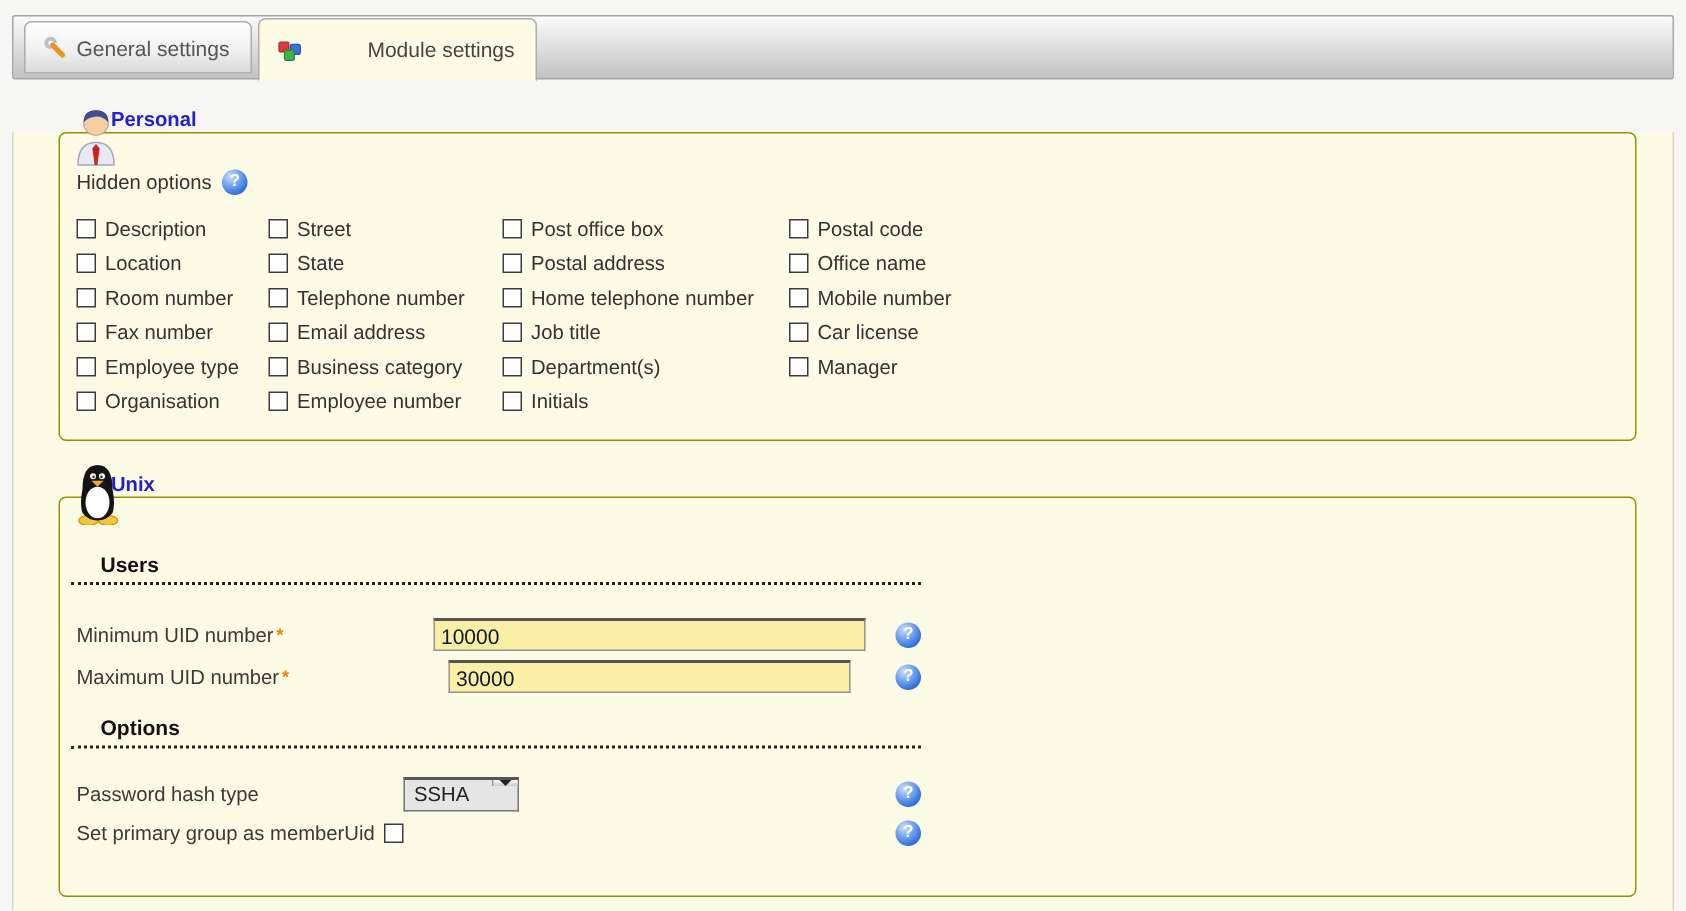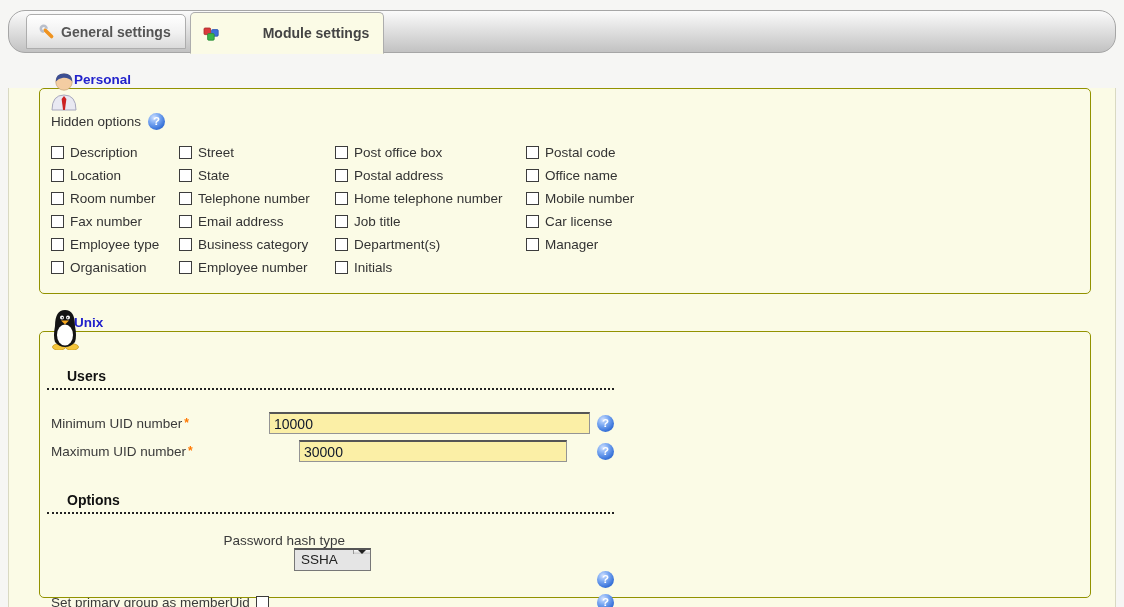--- a/index.html
+++ b/index.html
@@ -10,27 +10,26 @@
     overflow:hidden;
   }
   .page { width:1124px; height:607px; position:relative; }
 
   
   .tabbar {
     margin:10px 8px 0 8px;
     height:43px;
     background:linear-gradient(#fbfbfb, #c2c2c2);
     border:1px solid #a6a6a6;
-    border-radius:17px;
+    border-radius:2px;
     display:flex;
     align-items:flex-end;
-    padding-left:15px;
+    padding-left:5px;
     position:relative;
     z-index:2;
-    font-weight:bold;
   }
   .tab {
     display:flex; align-items:center; gap:6px;
     height:35px; margin:0 2px -1px 2px;
     padding:0 14px 0 12px;
     background:linear-gradient(#ffffff 0%, #f1f1f1 55%, #dadada 100%);
     border:1px solid #adadad;
     border-radius:5px 5px 0 0;
     font-size:14px; color:#555;
     cursor:pointer;
@@ -95,25 +94,25 @@
   }
   .cb-label { font-size:13.5px; color:#333; white-space:nowrap; }
 
   
   .subheader {
     width:567px; margin-left:-4px;
     padding:0 0 4px 20px;
     border-bottom:2px dotted #222;
     font-weight:bold; font-size:14px; color:#111;
   }
-  .sub-options { margin-top:30px; }
+  .sub-options { margin-top:15px; }
   .field-row { display:flex; align-items:center; width:563px; }
-  .row-minuid { margin-top:22px; }
+  .row-minuid { margin-top:22px;gap:20px; }
   .row-maxuid { margin-top:6px;gap:30px; }
-  .row-hash   { margin-top:19px;flex-direction:column; }
+  .row-hash   { margin-top:19px; }
   .row-member { margin-top:6px; }
   .f-label { width:218px; flex:none; font-size:13.5px; color:#3a3a3a; }
   .f-label-auto { font-size:13.5px; color:#3a3a3a; }
   .req { color:#ff7700; font-weight:bold; font-size:12px; vertical-align:top; margin-left:2px; }
 
   .txt-input {
     width:321px; height:22px;
     background:#fbefa6;
     border:1px solid #949494;
     border-top:2px solid #555;

